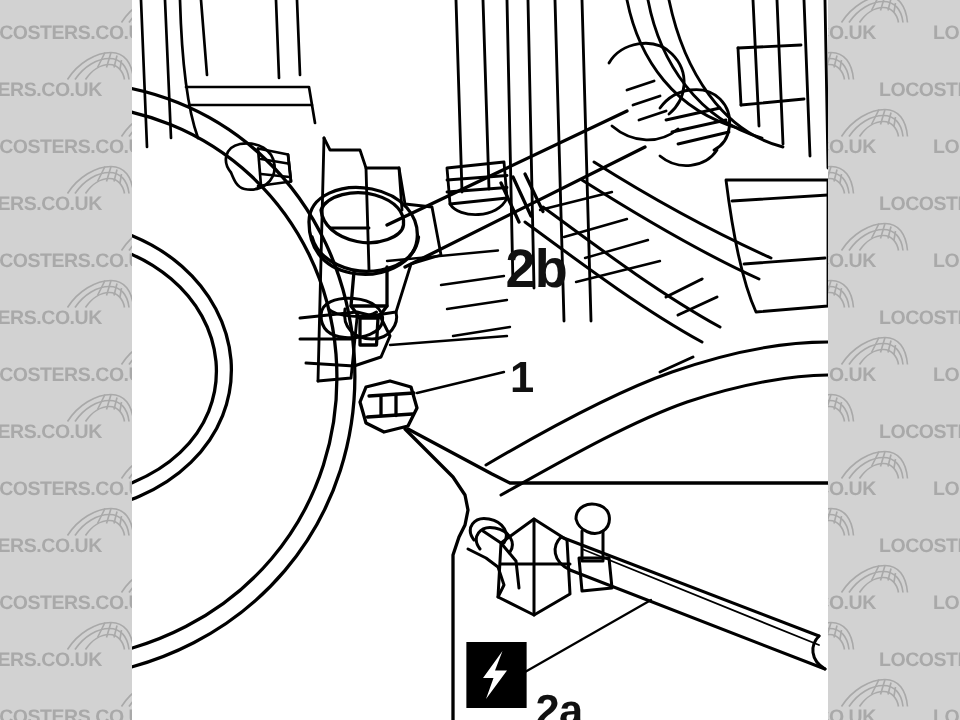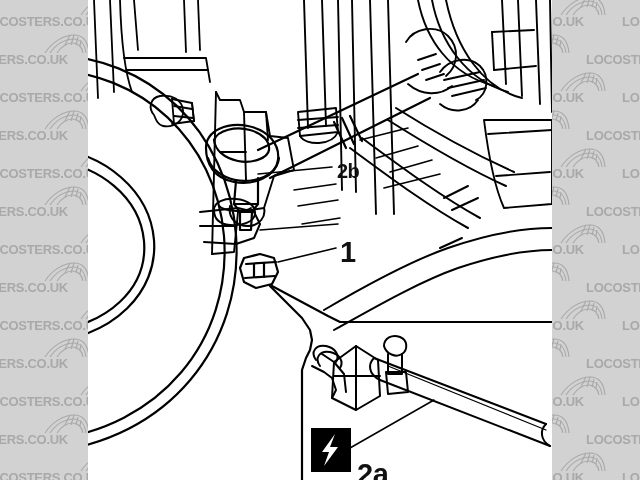--- a/index.html
+++ b/index.html
@@ -75,21 +75,21 @@
 
   
   .callout {
     position: absolute;
     font-family: "Liberation Sans", sans-serif;
     font-weight: bold;
     color: #111111;
     line-height: 1;
     letter-spacing: -0.5px;
   }
-  #callout-2b { left: 337px; top: 161px; font-size: 20px; }
+  #callout-2b { left: 337px; top: 161px; font-size: 36px; }
   #callout-1  { left: 340px; top: 238px; font-size: 29px; }
   #callout-2a { left: 357px; top: 460px; font-size: 29px; }
 
   
   .tool-badge {
     position: absolute;
     left: 311px;
     top: 428px;
     width: 40px;
     height: 44px;

